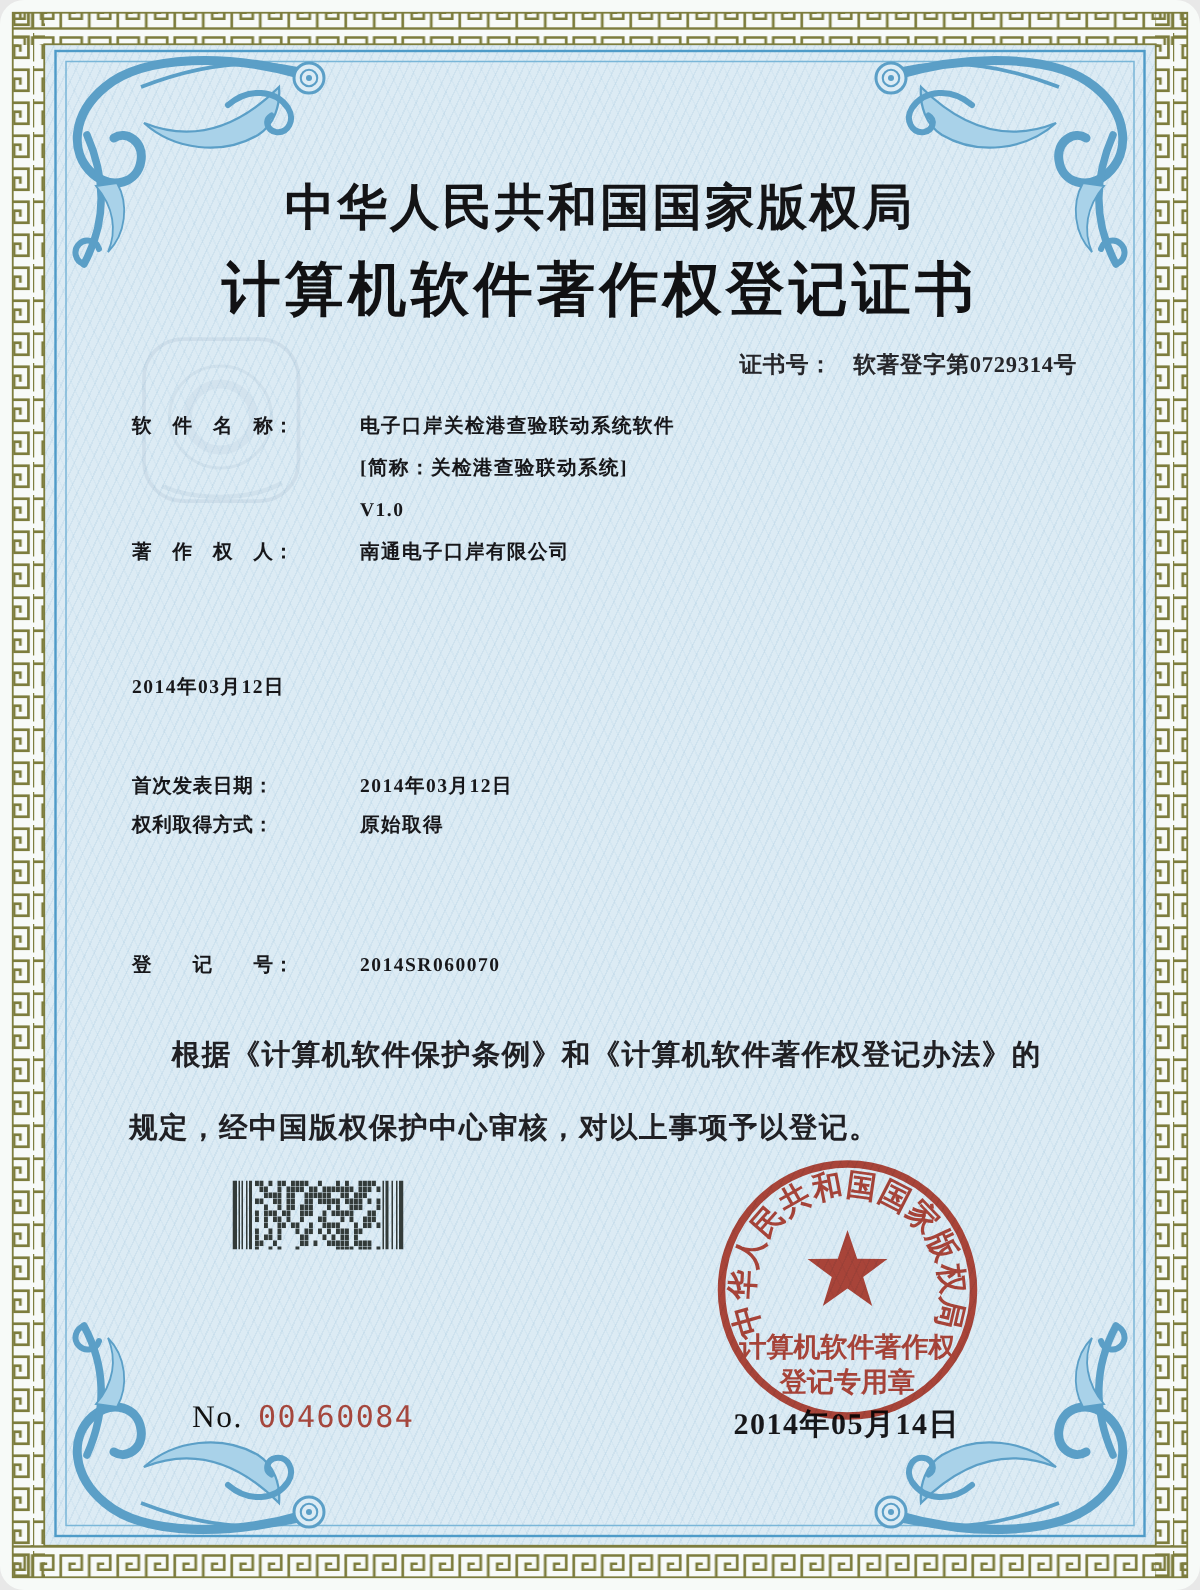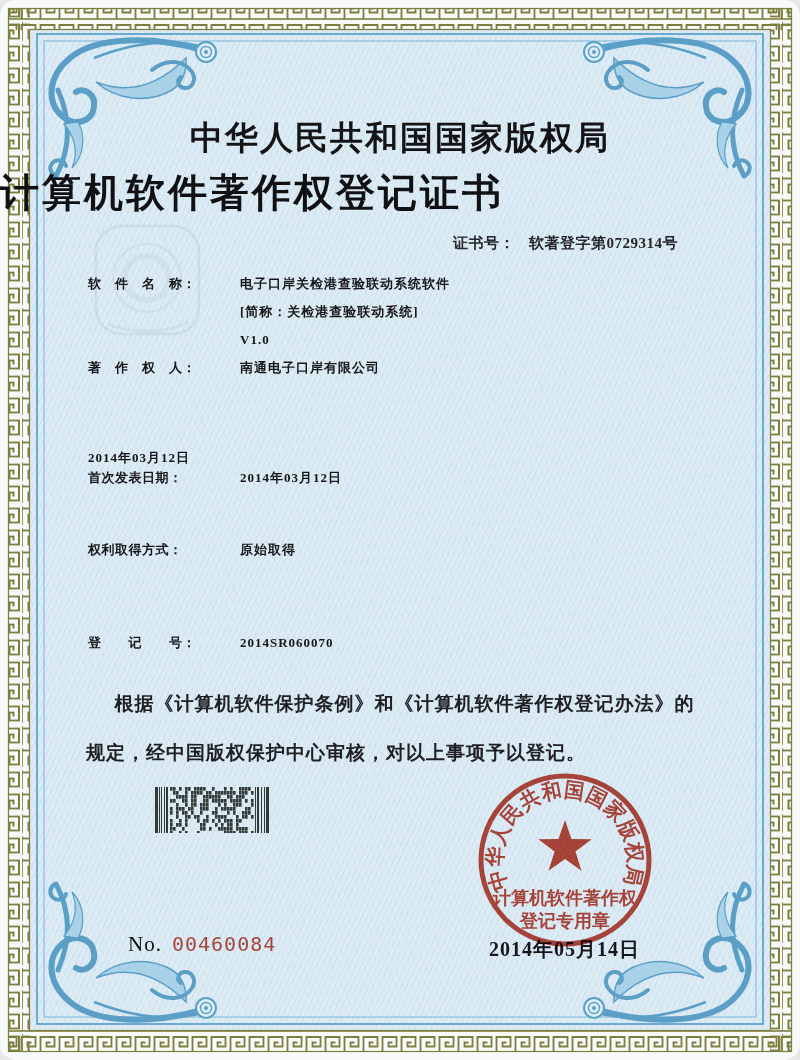--- a/index.html
+++ b/index.html
@@ -16,26 +16,26 @@
     background-image:
       repeating-linear-gradient(115deg, rgba(90,150,190,.10) 0 1px, rgba(255,255,255,0) 1px 5px),
       repeating-linear-gradient(65deg, rgba(120,175,210,.07) 0 1px, rgba(255,255,255,0) 1px 7px);
   }
   svg.deco{position:absolute;left:0;top:0;pointer-events:none;}
   .authority{
     position:absolute;top:116px;left:0;width:100%;text-align:center;
     font-size:33px;font-weight:bold;letter-spacing:2px;color:#141416;
   }
   .cert-title{
-    position:absolute;top:166px;left:0;width:100%;text-align:left;
+    position:absolute;top:166px;left:0;width:100%;text-align:center;
     font-size:39px;font-weight:bold;letter-spacing:3px;color:#111113;
   }
   .certno{
     position:absolute;top:234px;left:0;width:678px;text-align:right;
-    font-size:15px;font-weight:bold;color:#26262a;letter-spacing:.5px;
+    font-size:15px;font-weight:bold;color:#26262a;letter-spacing:.5px;padding-left:40px;
   }
   .certno .lbl{margin-right:14px;}
   .field{
     position:absolute;left:88px;right:56px;display:flex;
     font-size:13px;line-height:28px;font-weight:bold;color:#17171a;
   }
   .flabel{flex:0 0 152px;letter-spacing:.5px;}
   .fvalue{letter-spacing:1px;}
   .statement{
     position:absolute;left:86px;top:679px;width:636px;
@@ -139,21 +139,21 @@
 
   <div class="field" style="top:354px">
     <span class="flabel">著　作　权　人：</span>
     <span class="fvalue">南通电子口岸有限公司</span>
   </div>
 
   <div class="field" style="top:444px">
     <span class="fvalue">2014年03月12日</span>
   </div>
 
-  <div class="field" style="top:464px">
+  <div class="field" style="top:510px">
     <span class="flabel">首次发表日期：</span>
     <span class="fvalue">2014年03月12日</span>
   </div>
 
   <div class="field" style="top:536px">
     <span class="flabel">权利取得方式：</span>
     <span class="fvalue">原始取得</span>
   </div>
 
 

